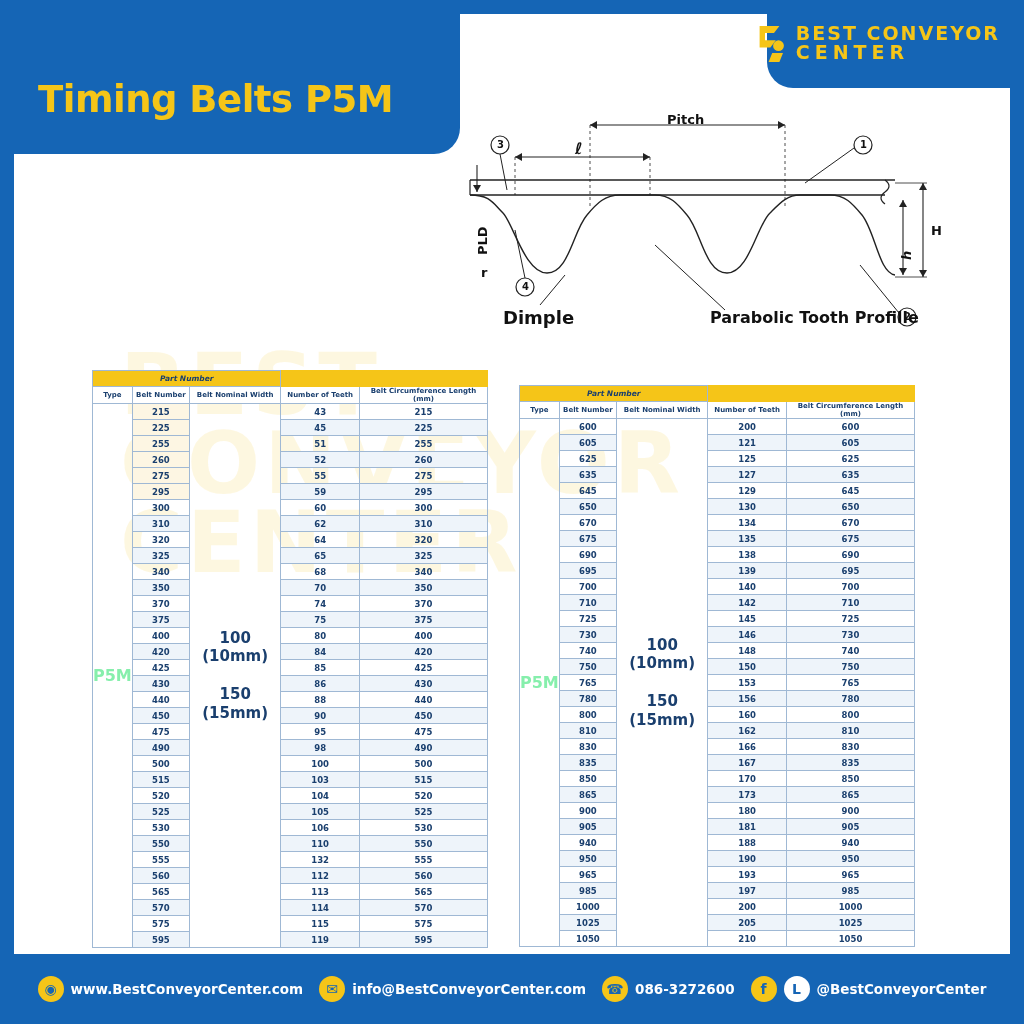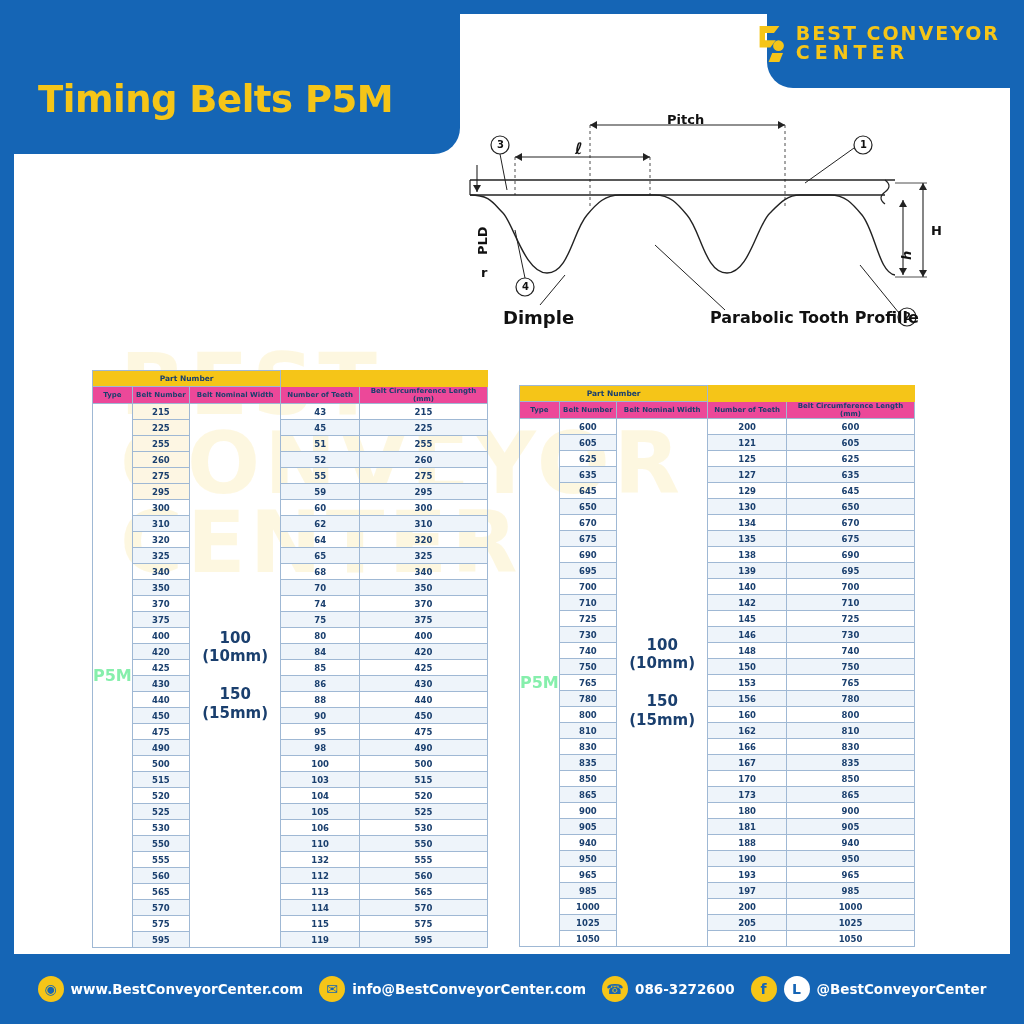--- a/index.html
+++ b/index.html
@@ -78,22 +78,22 @@
     color:#1a3f6e;
     font-family:"DejaVu Sans", sans-serif;
   }
   .tbl td, .tbl th{
     border:1px solid #9fb8d4;
     text-align:center;
     padding:0;
     height:16px;
     font-weight:bold;
   }
-  .hdr-y{ background:#f5c518; color:#1a3f6e; font-size:7.5px; font-weight:bold; height:15px;}
-  .hdr-y2{ background:#ec4899; color:#1a3f6e; font-size:7px; font-weight:bold; height:17px;}
+  .hdr-y{ background:#f5c518; color:#1a3f6e; font-size:7.5px; font-weight:bold; height:15px;font-style:italic;}
+  .hdr-y2{ background:#ffffff; color:#1a3f6e; font-size:7px; font-weight:bold; height:17px;}
   .row-alt{ background:#eef4fa;margin-top:44px; }
   .row-cream{ background:#fdf6e3; }
   .type-cell{ font-size:16px; font-weight:bold; color:#86efac; }
   .width-cell{ font-size:15px; font-weight:bold; color:#1a3f6e; line-height:1.25; }
 
   
   .footer{
     position:absolute; left:0; bottom:0; width:1024px; height:70px;
     display:flex; align-items:center; justify-content:center; gap:16px;
     color:#ffffff; font-size:13.5px; font-weight:bold;

